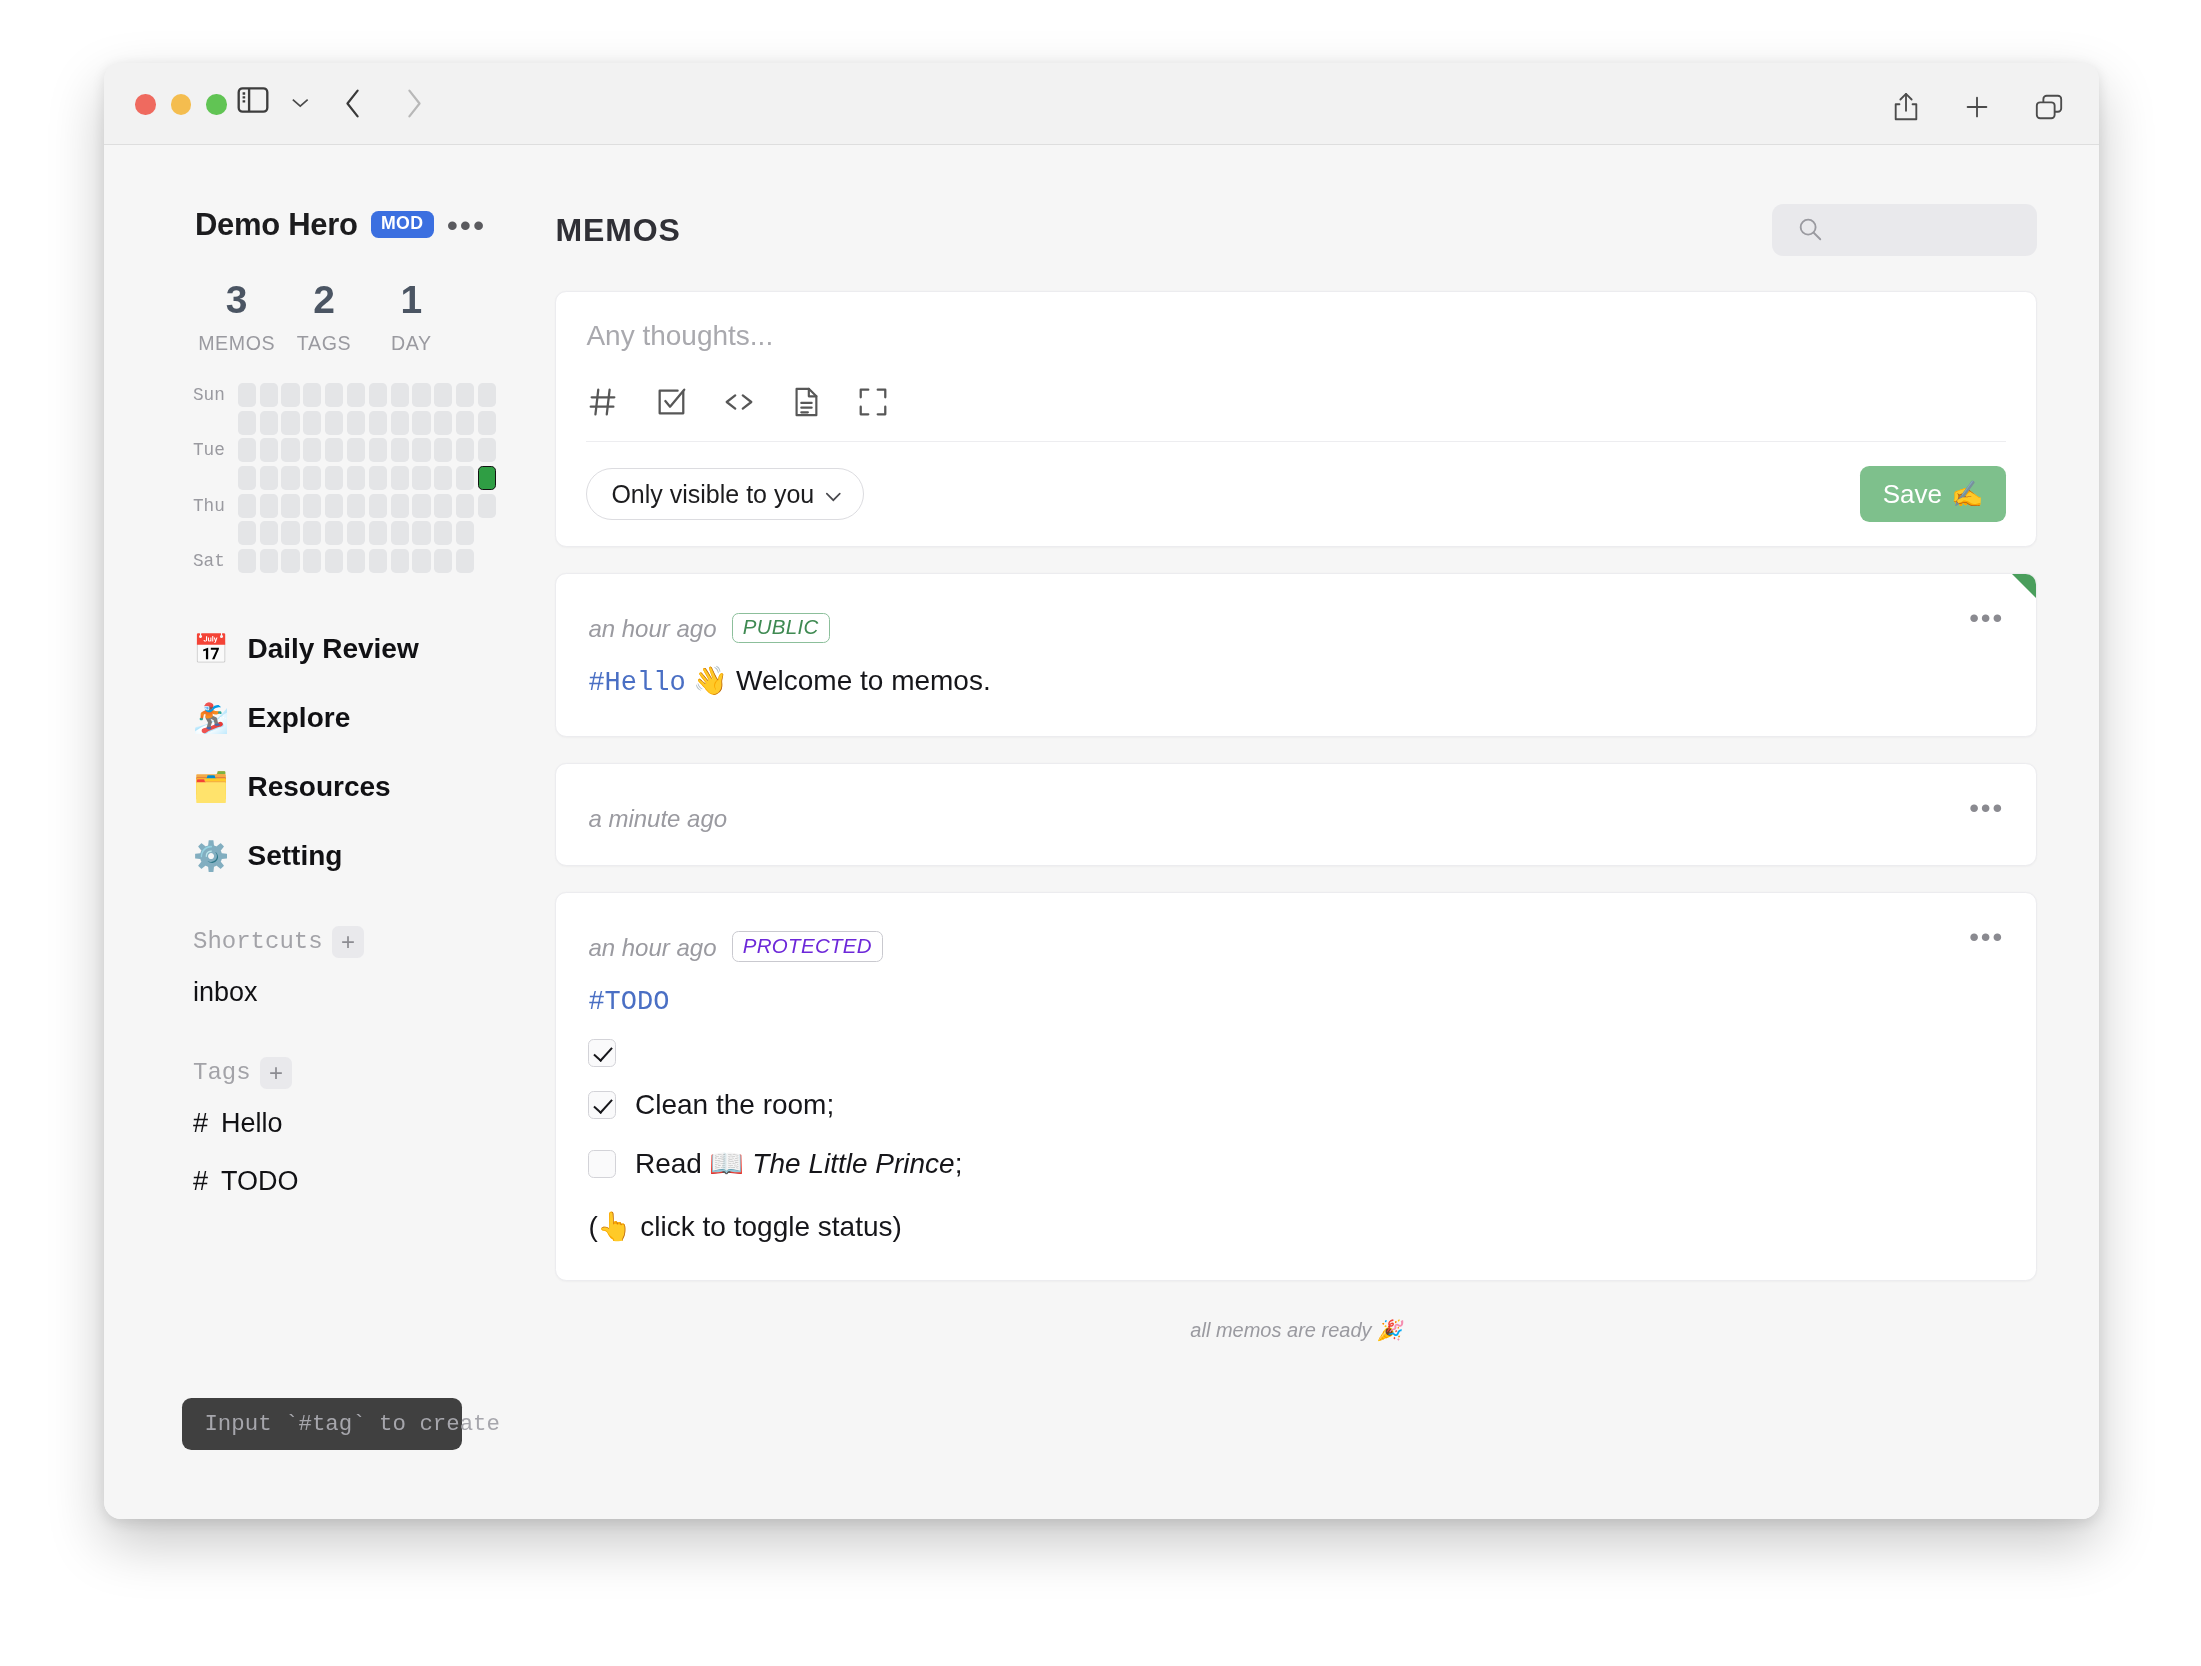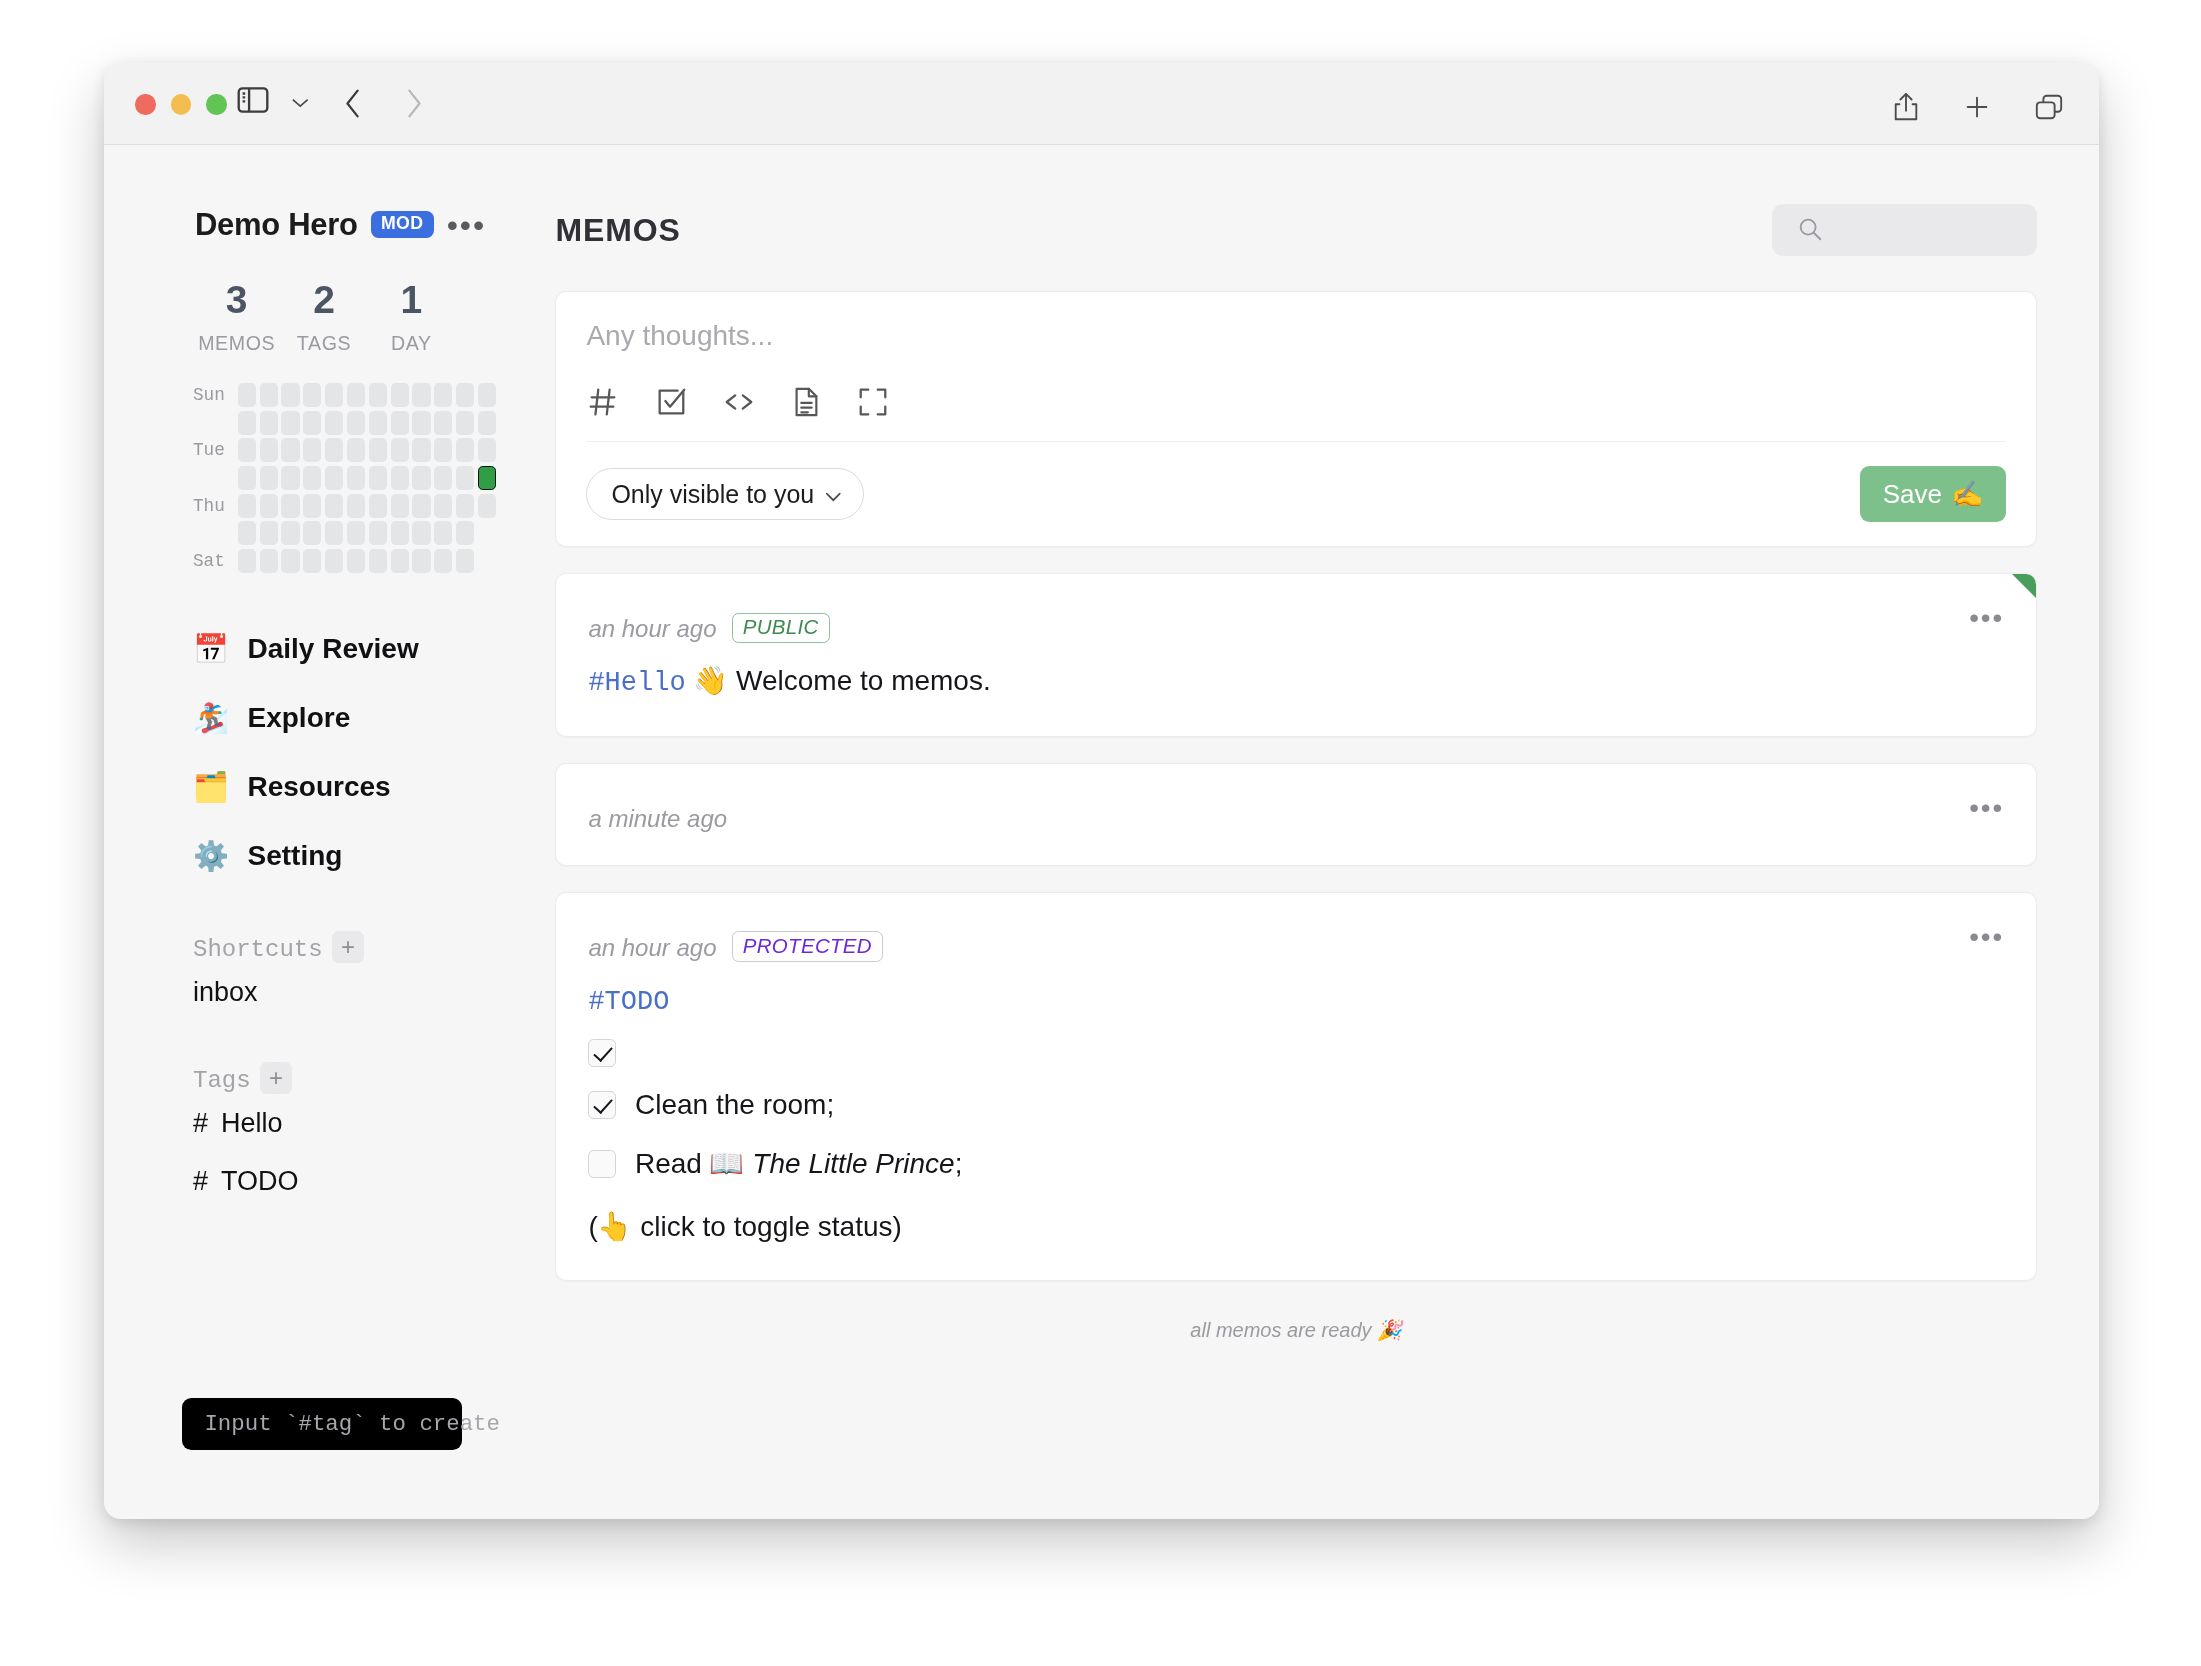--- a/index.html
+++ b/index.html
@@ -213,21 +213,21 @@
     align-items: center;
     height: 69px;
     gap: 20.5px;
     cursor: default;
   }
   .nav-emoji { font-size: 29px; width: 34px; text-align: center; }
   .nav-label { font-size: 28px; color: #111114; font-weight: bold; }
 
   .section-head {
     display: flex;
-    align-items: flex-end;
+    align-items: center;
     gap: 9.3px;
     padding-left: 89px;
     margin-top: 30px;
     height: 43px;
   }
   .section-head .st {
     font-size: 24px;
     color: #a3a3a8;
     font-family: "Liberation Mono", monospace;
   }
@@ -251,21 +251,21 @@
     cursor: default;
   }
   .side-entry .hashmark { margin-right: 13px; }
 
   .tag-input {
     position: absolute;
     left: 78px;
     bottom: 69px;
     width: 280px;
     height: 52px;
-    background: #000000;
+    background: #404040;
     border-radius: 9.3px;
     display: flex;
     align-items: center;
     padding: 0 22.4px;
   }
   .tag-input .ph {
     font-family: "Liberation Mono", monospace;
     font-size: 22.4px;
     color: #a6a6ac;
     white-space: nowrap;

